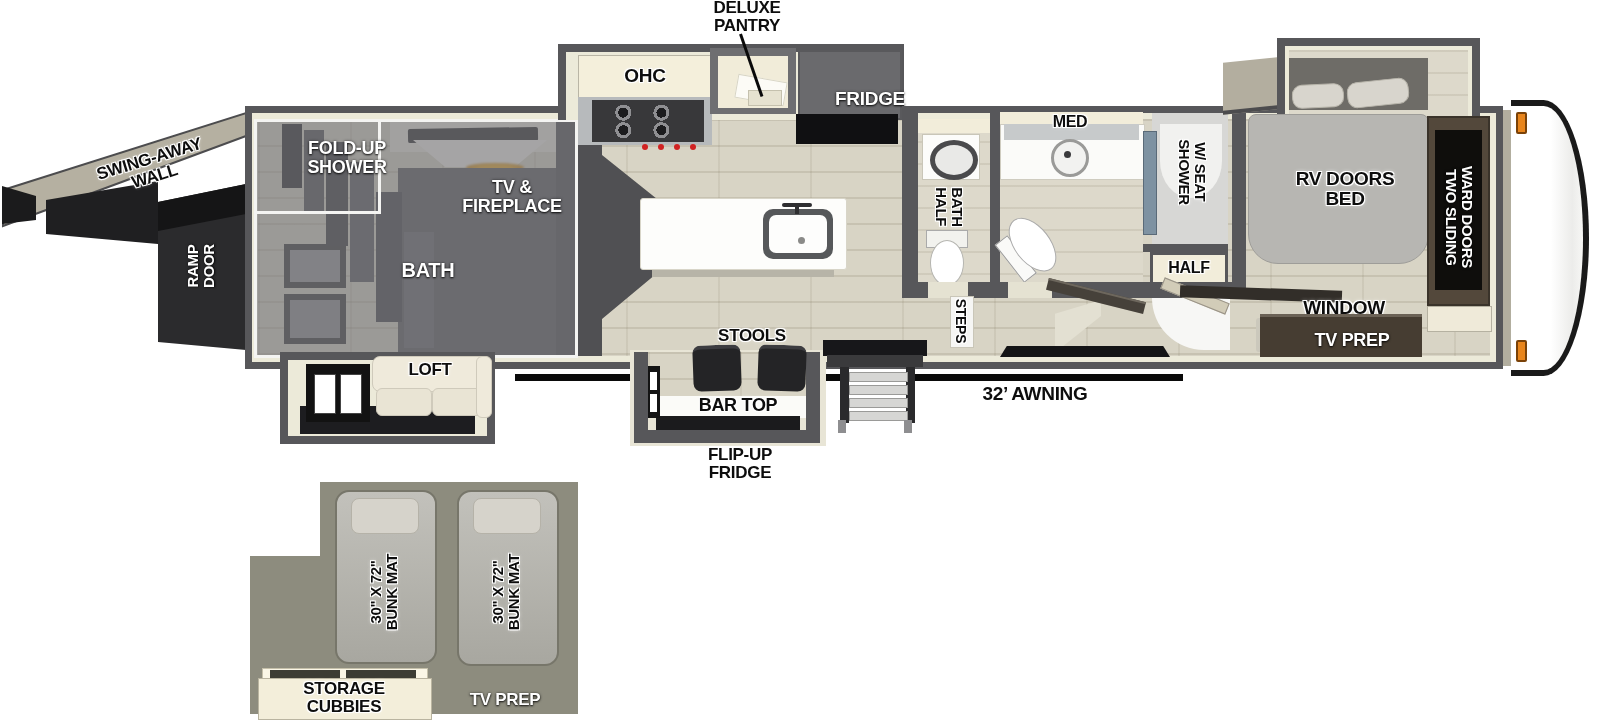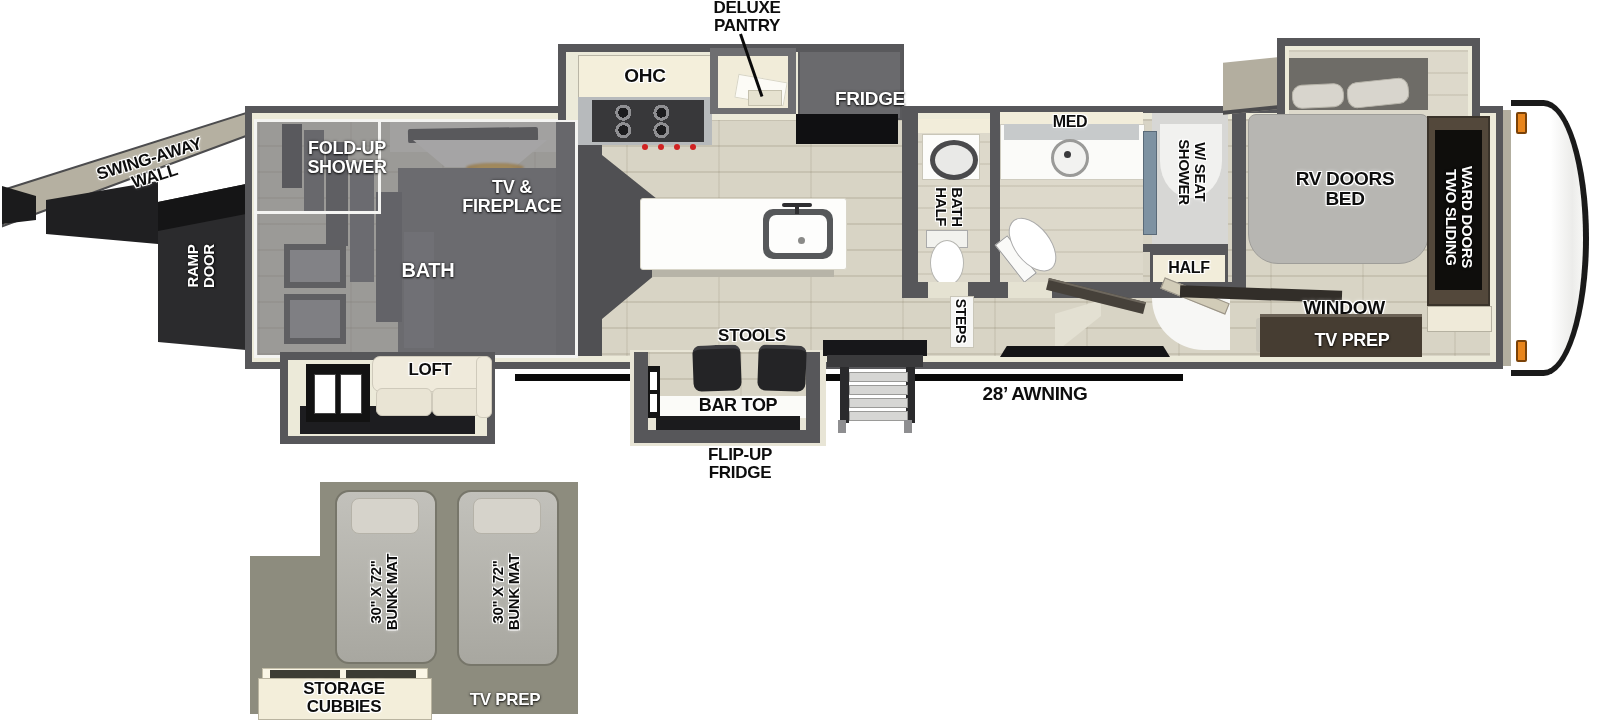--- a/index.html
+++ b/index.html
@@ -37,21 +37,21 @@
   <div class="lb" style="left:152px;top:168px;transform:translate(-50%,-50%) rotate(-17deg);">SWING-AWAY
 WALL</div>
   <div class="lw r90n" style="left:201px;top:266px;font-size:15px;">RAMP
 DOOR</div>
 
   <div class="a wall" style="left:245px;top:106px;width:1258px;height:263px;"></div>
   <div class="a lining" style="left:252px;top:113px;width:1244px;height:249px;"></div>
   <div class="a floor" style="left:258px;top:119px;width:1232px;height:237px;"></div>
 
   <div class="a" style="left:515px;top:374px;width:668px;height:7px;background:#0a0a0a;"></div>
-  <div class="lb" style="left:1035px;top:394px;font-size:19px;text-shadow:none;">28’ AWNING</div>
+  <div class="lb" style="left:1035px;top:394px;font-size:19px;text-shadow:none;">32’ AWNING</div>
 
   <div class="a" style="left:556px;top:119px;width:106px;height:237px;background:#505053;clip-path:polygon(0 0,46px 0,46px 36px,106px 84px,106px 150px,46px 200px,46px 237px,0 237px);"></div>
   <div class="a" style="left:390px;top:122px;width:166px;height:30px;background:#e9e7de;"></div>
   <div class="a" style="left:408px;top:128px;width:130px;height:14px;background:#2a2a2c;transform:rotate(-1deg);border-radius:2px;"></div>
   <div class="a" style="left:413px;top:140px;width:134px;height:27px;background:#f2f0e9;clip-path:polygon(0 0,100% 0,76% 100%,24% 100%);"></div>
   <div class="a" style="left:466px;top:163px;width:58px;height:9px;background:radial-gradient(ellipse at center,#e8a92c 0 40%,#b06f14 100%);border-radius:50%;filter:blur(1px);"></div>
   <div class="a" style="left:398px;top:168px;width:158px;height:187px;background:#59595d;"></div>
 
   <div class="a" style="left:284px;top:244px;width:62px;height:44px;background:#3a3a3c;"></div>
   <div class="a" style="left:290px;top:250px;width:50px;height:32px;background:#96969a;"></div>

